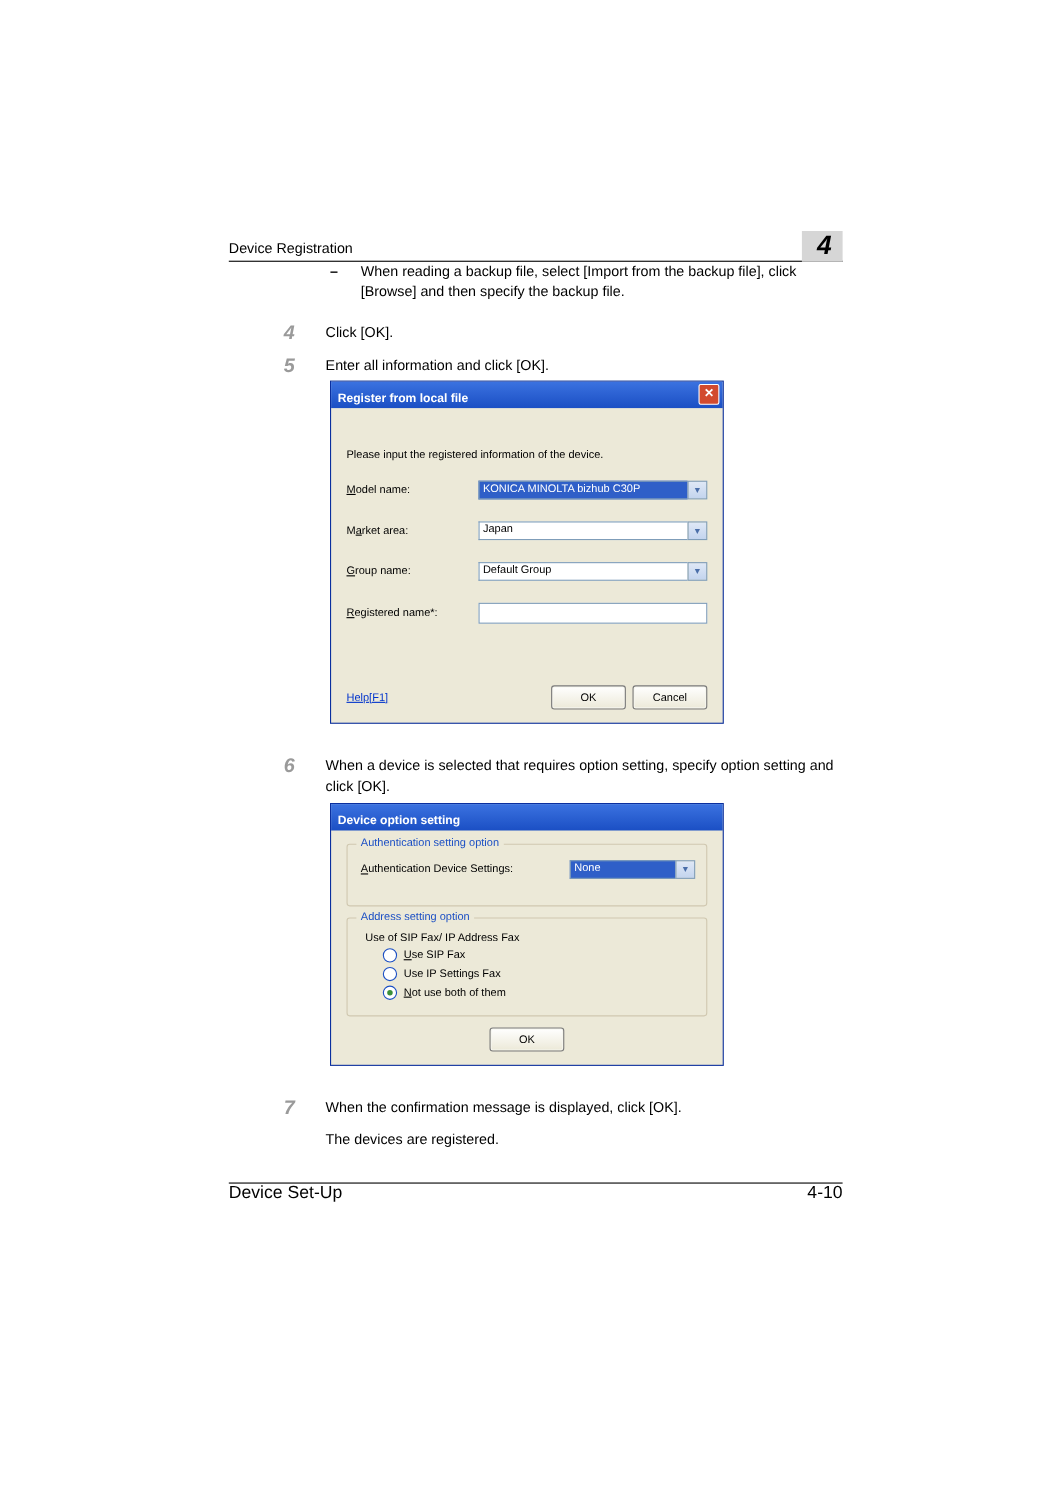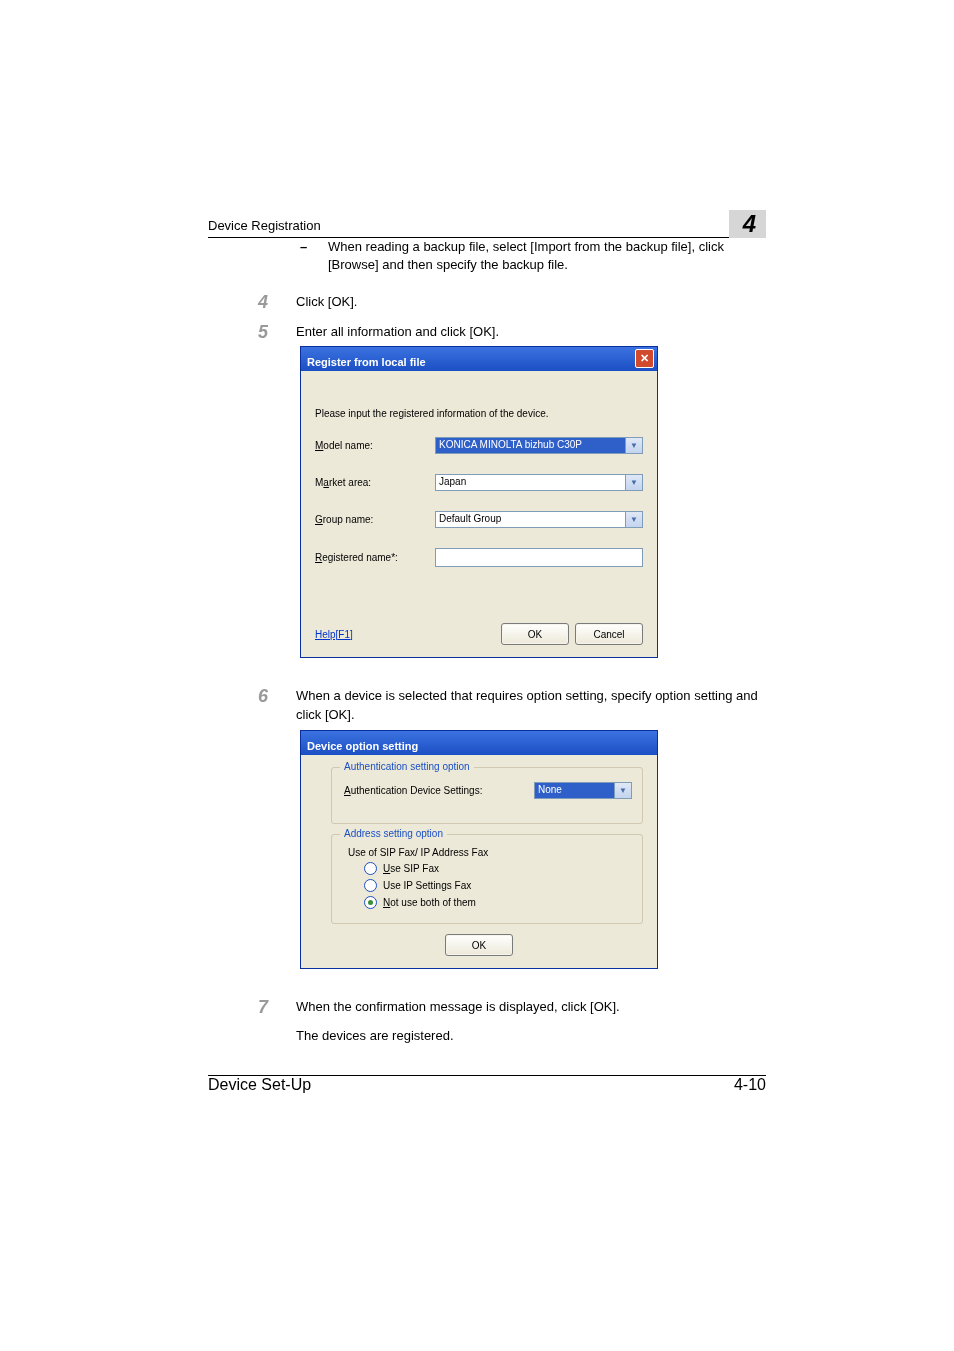--- a/index.html
+++ b/index.html
@@ -178,21 +178,21 @@
     border-radius: 3px;
     font-size: 10px;
     display: flex;
     align-items: center;
     justify-content: center;
     box-shadow: inset 0 0 0 1px #f5f5ee;
   }
   .fieldset {
     border: 1px solid #d0c8b0;
     border-radius: 3px;
-    margin: 4px 0 10px 16px;
+    margin: 4px 0 10px 0;
     padding: 8px 10px 10px 12px;
     position: relative;
   }
   .legend {
     position: absolute;
     top: -7px;
     left: 8px;
     background: #ece9d8;
     padding: 0 4px;
     color: #1b4fc4;

